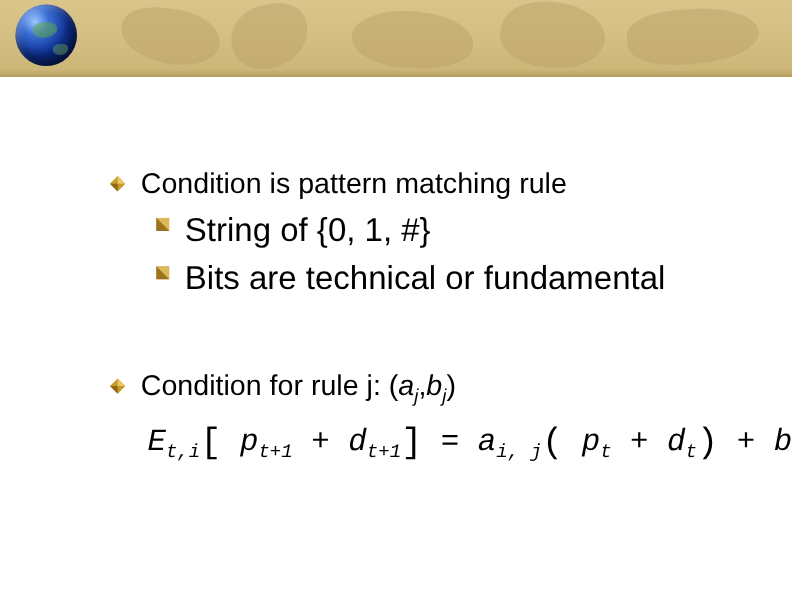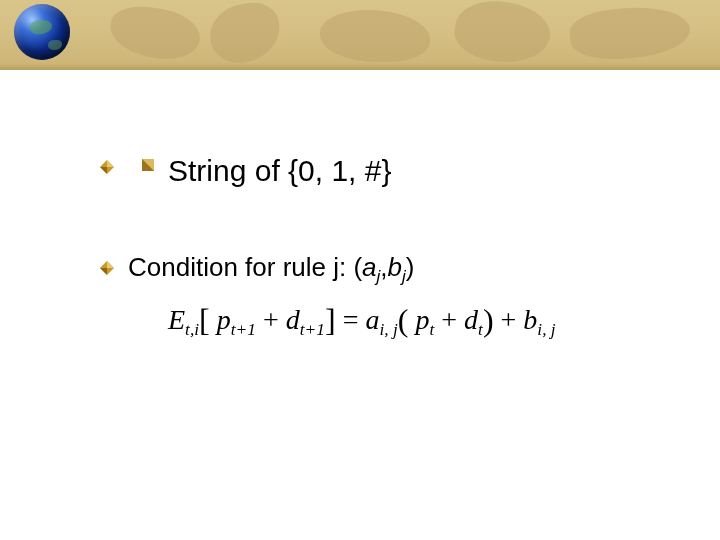--- a/index.html
+++ b/index.html
@@ -87,22 +87,22 @@
   }
   .bullet-l1, .bullet-l2 {
     position: absolute;
     left: 0;
   }
   .bullet-l1 { top: 10px; width: 14px; height: 14px; }
   .bullet-l2 { top: 9px;  width: 12px; height: 12px; }
   .bullet-l1 svg, .bullet-l2 svg { display: block; }
 
   .formula-row {
-    margin: 16px 0 0 108px;
-    font-family: Liberation Serif, serif;
+    margin: 16px 0 0 74px;
+    font-family: Liberation Mono, monospace;
     font-size: 28px;
     line-height: 1;
     white-space: nowrap;
   }
   .formula-row .it { font-style: italic; }
   .formula-row sub { font-size: 0.62em; font-style: italic; vertical-align: -0.35em; }
   .formula-row .big { font-size: 32px; vertical-align: -2px; }
 
   .ital { font-style: italic; }
   sub.mini { font-size: 0.65em; font-style: italic; }
@@ -124,33 +124,44 @@
   <div class="content">
 
     <div class="l1">
       <span class="bullet-l1">
         <svg width="14" height="14" viewBox="0 0 14 14">
           <polygon points="7,0 14,7 7,14 0,7" fill="#c79a2a"></polygon>
           <polygon points="7,0 14,7 7,7" fill="#e8c86a"></polygon>
           <polygon points="0,7 7,14 7,7" fill="#8e6a16"></polygon>
         </svg>
       </span>
+      <span>Condition is pattern matching rule</span>
     </div>
 
     <div class="l2">
       <span class="bullet-l2">
         <svg width="12" height="12" viewBox="0 0 12 12">
           <rect x="0" y="0" width="12" height="12" fill="#c79a2a"></rect>
           <polygon points="0,0 12,0 12,12" fill="#ddb95e"></polygon>
           <polygon points="0,0 0,12 12,12" fill="#9a7420"></polygon>
         </svg>
       </span>
       <span>String of {0, 1, #}</span>
     </div>
 
+    <div class="l2">
+      <span class="bullet-l2">
+        <svg width="12" height="12" viewBox="0 0 12 12">
+          <rect x="0" y="0" width="12" height="12" fill="#c79a2a"></rect>
+          <polygon points="0,0 12,0 12,12" fill="#ddb95e"></polygon>
+          <polygon points="0,0 0,12 12,12" fill="#9a7420"></polygon>
+        </svg>
+      </span>
+      <span>Bits are technical or fundamental</span>
+    </div>
 
     <div class="l1">
       <span class="bullet-l1">
         <svg width="14" height="14" viewBox="0 0 14 14">
           <polygon points="7,0 14,7 7,14 0,7" fill="#c79a2a"></polygon>
           <polygon points="7,0 14,7 7,7" fill="#e8c86a"></polygon>
           <polygon points="0,7 7,14 7,7" fill="#8e6a16"></polygon>
         </svg>
       </span>
       <span>

